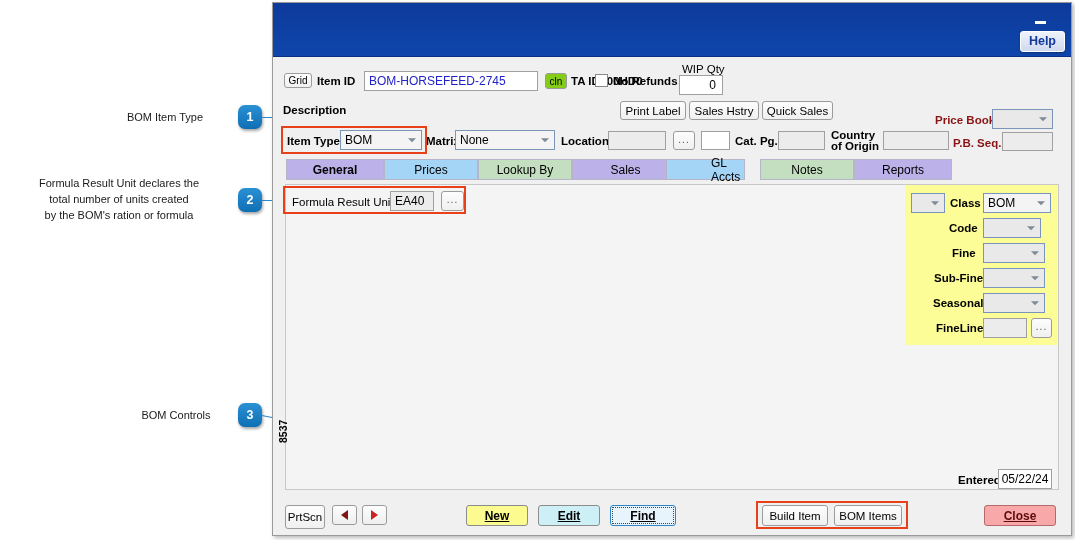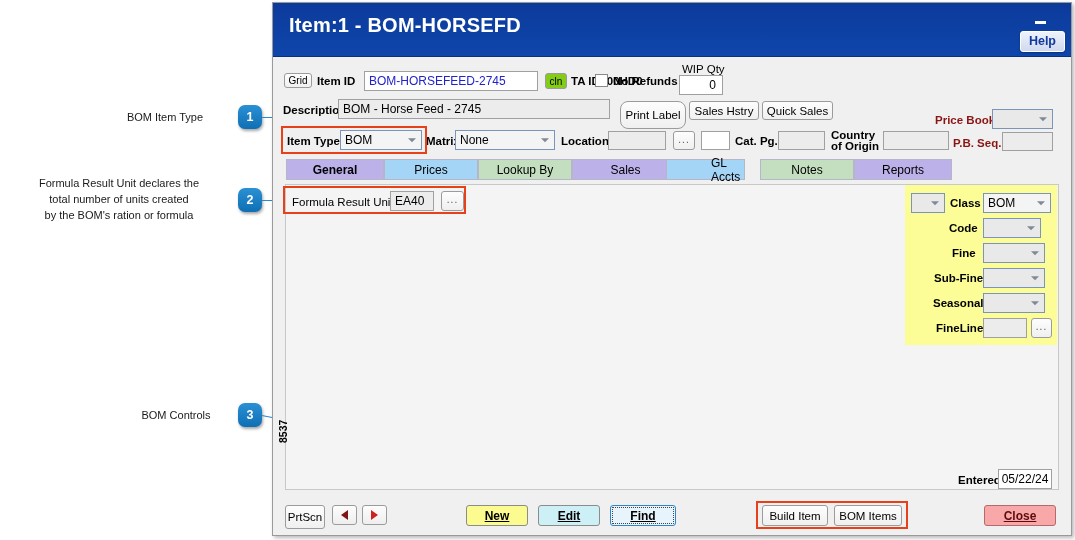--- a/index.html
+++ b/index.html
@@ -240,21 +240,20 @@
   <div class="anno-text" style="left:120px; top:407px; width:112px;">BOM Controls</div>
   <div class="anno-badge" style="left:238px; top:403px;">3</div>
 
   <div class="leader" style="left:262px; top:117px; width:24px; transform:rotate(0deg);"></div>
   <div class="leader" style="left:262px; top:200px; width:24px; transform:rotate(0deg);"></div>
   <div class="leader" style="left:262px; top:415px; width:524px; transform:rotate(11.1deg);"></div>
 
   <div id="dialog">
 
     <div id="titlebar">
-      <div class="ttl">Item:1 - BOM-HORSEFD</div>
       <div id="minbtn"></div>
       <div id="helpbtn">Help</div>
     </div>
 
     <div class="btn" style="left:11px; top:70px; width:28px; height:15px; font-size:10px;">Grid</div>
 
     <div class="lbl" style="left:44px; top:72px;">Item ID</div>
 
     <div class="fld blue-txt" style="left:91px; top:68px; width:174px; height:20px;">BOM-HORSEFEED-2745</div>
 
@@ -262,23 +261,22 @@
 
     <div class="lbl" style="left:298px; top:72px;">TA ID: 00HD0</div>
 
     <div class="chk" style="left:322px; top:71px;"></div>
     <div class="lbl" style="left:340px; top:72px;">No Refunds</div>
 
     <div class="lbl lbl-plain" style="left:409px; top:60px;">WIP Qty</div>
     <div class="fld" style="left:406px; top:72px; width:44px; height:20px; justify-content:flex-end; padding-right:6px;">0</div>
 
     <div class="lbl" style="left:10px; top:101px;">Description</div>
-    <div class="fld gray" style="left:65px; top:96px; width:272px; height:20px;">BOM - Horse Feed - 2745</div>
-
-    <div class="btn" style="left:347px; top:98px; width:66px; height:28px;border-radius:8px;">
+
+    <div class="btn" style="left:347px; top:98px; width:66px; height:19px;">
       <span>Print Label</span>
     </div>
     <div class="btn" style="left:416px; top:98px; width:70px; height:19px;">
       <span>Sales Hstry</span>
     </div>
     <div class="btn" style="left:489px; top:98px; width:71px; height:19px;">
       <span>Quick Sales</span>
     </div>
 
     <div class="lbl lbl-red" style="left:662px; top:111px;">Price Book</div>

